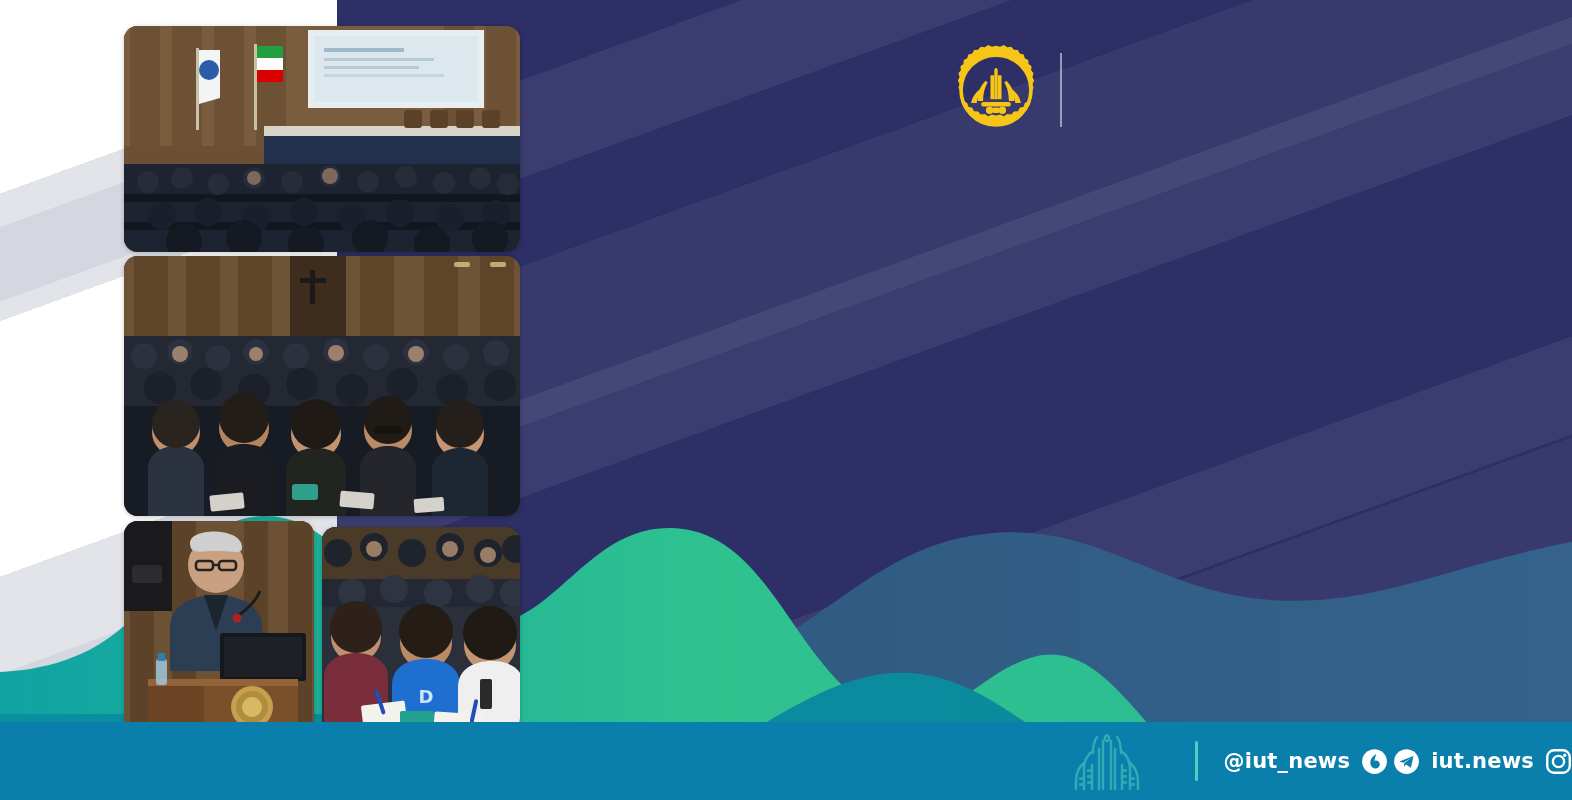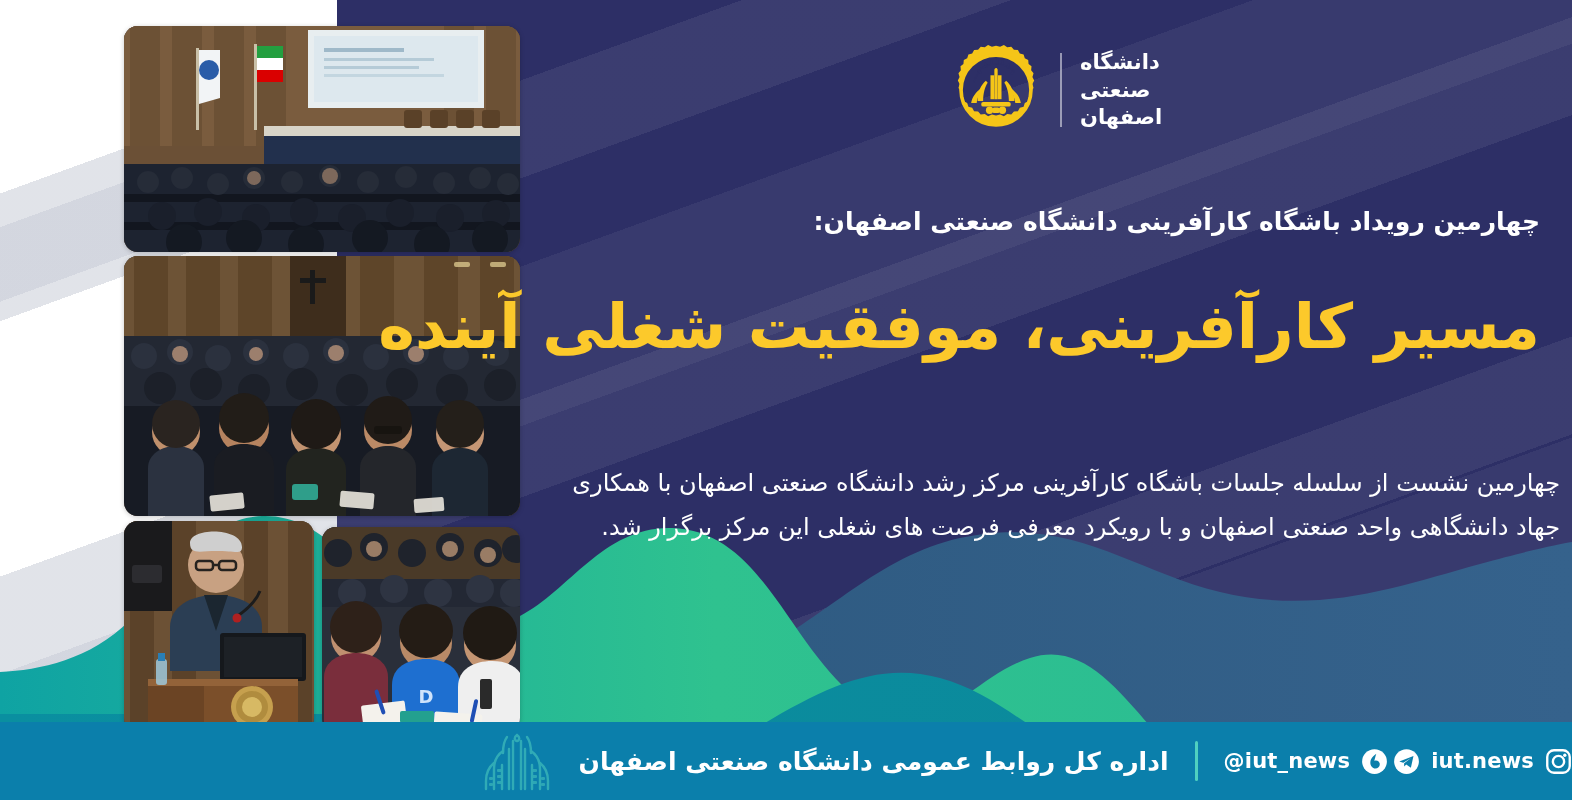--- a/index.html
+++ b/index.html
@@ -601,33 +601,23 @@
           <rect x="56" y="17" width="2.4" height="6" rx="1" transform="rotate(15 57 20)"></rect>
           <rect x="62" y="21" width="2.4" height="6" rx="1" transform="rotate(28 63 24)"></rect>
           <rect x="31" y="27" width="2.4" height="6" rx="1" transform="rotate(-42 32 30)"></rect>
           <rect x="67" y="28" width="2.4" height="6" rx="1" transform="rotate(42 68 31)"></rect>
         </g>
       </svg>
     </div>
 
     <div class="brand-sep"></div>
 
-    <div class="brand-words">
-      <span>دانشگاه</span>
-      <span>صنعتی</span>
-      <span>اصفهان</span>
-    </div>
   </div>
 
-  <div class="headline-block">
-    <div class="kicker">چهارمین رویداد باشگاه کارآفرینی دانشگاه صنعتی اصفهان:</div>
-    <div class="headline">مسیر کارآفرینی، موفقیت شغلی آینده</div>
-  </div>
-
-  <div class="body-copy">چهارمین نشست از سلسله جلسات باشگاه کارآفرینی مرکز رشد دانشگاه صنعتی اصفهان با همکاری جهاد دانشگاهی واحد صنعتی اصفهان و با رویکرد معرفی فرصت های شغلی این مرکز برگزار شد.</div>
+
 
   <div class="footer-bar">
     <div class="footer-inner">
 
       <div class="social-group">
 
         <span class="ic">
           <svg viewBox="0 0 24 24">
             <rect x="2" y="2" width="20" height="20" rx="6" fill="none" stroke="#ffffff" stroke-width="2.1"></rect>
             <circle cx="12" cy="12" r="5" fill="none" stroke="#ffffff" stroke-width="2.1"></circle>
@@ -649,21 +639,20 @@
               <path d="M13.6,5.2 C13.6,5.2 8.3,8.4 8.3,13.2 C8.3,16.1 10.4,18.3 12.7,18.3 C15,18.3 16.7,16.6 16.7,14.4 C16.7,12.4 15.2,11 13.3,11 C12.5,11 11.9,11.3 11.9,11.3 C11.9,11.3 12.6,8.2 13.6,5.2 Z" fill="#0b7fab"></path>
             </svg>
           </span>
         </span>
 
         <span class="handle">@iut_news</span>
       </div>
 
       <span class="footer-divider"></span>
 
-      <span class="footer-org">اداره کل روابط عمومی دانشگاه صنعتی اصفهان</span>
 
       <span class="footer-emblem">
         <svg viewBox="0 0 74 64">
           <g fill="none" stroke="#4fd0c0" stroke-width="2.4" stroke-linecap="round">
             <path d="M30,12 L30,60"></path>
             <path d="M38,12 L38,60"></path>
             <path d="M34,6 C31,8 31,11 34,12 C37,11 37,8 34,6 Z"></path>
             <path d="M24,8 C21,12 20,18 20,24"></path>
             <path d="M44,8 C47,12 48,18 48,24"></path>
             <path d="M20,22 C14,26 11,32 11,40 L11,60"></path>

